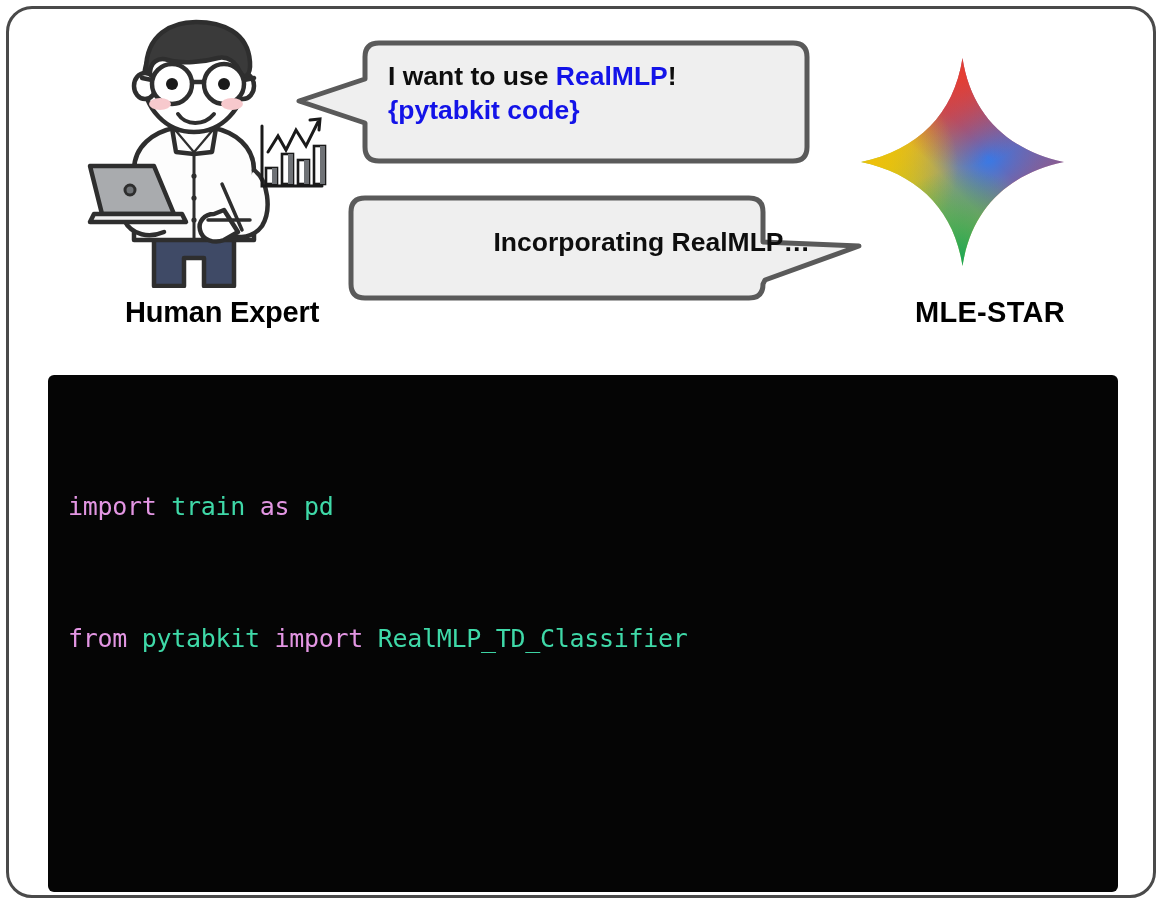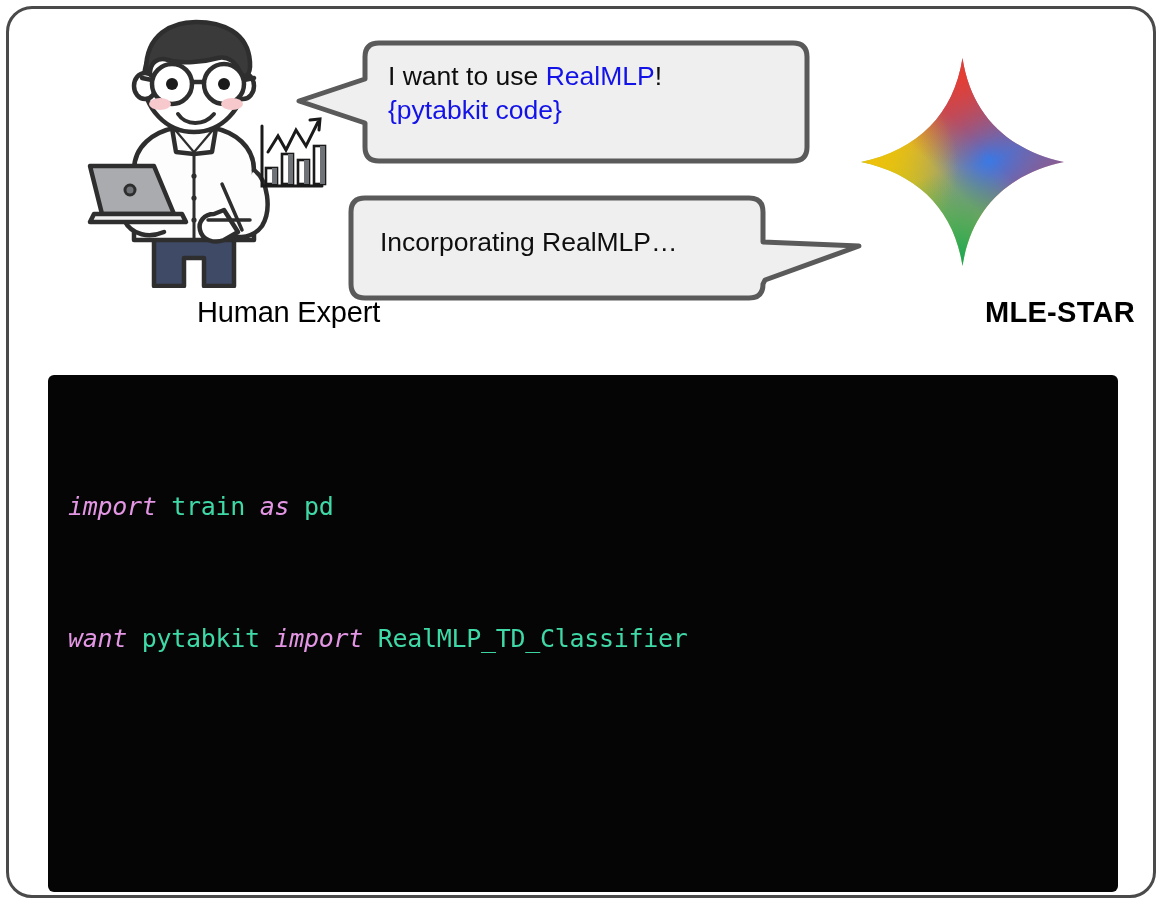--- a/index.html
+++ b/index.html
@@ -47,65 +47,65 @@
     position: absolute;
     left: 72px;
     top: 18px;
     width: 280px;
     height: 270px;
   }
   .human-figure svg { display: block; }
 
   .human-label {
     position: absolute;
-    left: 80px;
+    left: 72px;
     top: 296px;
     width: 300px;
-    text-align: right;
+    text-align: center;
     font-size: 29px;
-    font-weight: normal;
+    font-weight: bold;
     color: #000000;
     letter-spacing: -0.2px;
   }
 
   
   .sparkle {
     position: absolute;
     left: 855px;
     top: 52px;
     width: 215px;
     height: 220px;
   }
   .sparkle svg { display: block; }
 
   .star-label {
     position: absolute;
     left: 845px;
     top: 296px;
     width: 290px;
-    text-align: right;
+    text-align: center;
     font-size: 29px;
     font-weight: bold;
     color: #000000;
     letter-spacing: 0.3px;
   }
 
   
   .bubble {
     position: absolute;
   }
   .bubble svg {
     position: absolute;
     left: 0;
     top: 0;
   }
   .bubble-text {
     position: absolute;
     z-index: 2;
-    font-weight: normal;
+    font-weight: bold;
     color: #0e0e0e;
     line-height: 1.28;
   }
 
   #bubble-user {
     left: 293px;
     top: 37px;
     width: 518px;
     height: 130px;
   }
@@ -115,20 +115,21 @@
     width: 410px;
     font-size: 26.5px;
   }
   .hl-blue { color: #1313e8; }
 
   #bubble-agent {
     left: 345px;
     top: 192px;
     width: 522px;
     height: 112px;
+    text-align: right;
   }
   #bubble-agent .bubble-text {
     left: 35px;
     top: 34px;
     width: 430px;
     font-size: 26.5px;
   }
 
   
   .code-block {
@@ -150,21 +151,21 @@
     font-family: "DejaVu Sans Mono", "Liberation Mono", monospace;
     font-size: 25px;
     line-height: 44px;
     white-space: pre;
     letter-spacing: -0.3px;
   }
   .code-line { height: 44px; }
   .code-line.blank { height: 44px; }
 
   
-  .t-kw    { color: #e396e3; font-style: italic; }  
+  .t-kw    { color: #e396e3; }  
   .t-mod   { color: #3fd9a8; }  
   .t-var   { color: #9fd1f0; }  
   .t-fn    { color: #e6e3ab; }  
   .t-str   { color: #e99b7f; }  
   .t-punct { color: #c8c8c8; }  
 </style>
 </head>
 <body>
 
 <div id="figure">
@@ -322,21 +323,21 @@
                  Q418 106 404 106 L20 106 Q6 106 6 92 L6 20 Q6 6 20 6 Z" fill="#efefef" stroke="#5a5a5a" stroke-width="5" stroke-linejoin="round"></path>
       </svg>
       <div class="bubble-text">Incorporating RealMLP…</div>
     </div>
 
   </div>
 
   <div class="code-block">
     <div class="code-inner">
       <div class="code-line"><span class="t-kw">import</span><span class="t-punct"> </span><span class="t-mod">train</span><span class="t-punct"> </span><span class="t-kw">as</span><span class="t-punct"> </span><span class="t-mod">pd</span></div>
-      <div class="code-line"><span class="t-kw">want</span><span class="t-punct"> </span><span class="t-mod">pytabkit</span><span class="t-punct"> </span><span class="t-kw">import</span><span class="t-punct"> </span><span class="t-mod">RealMLP_TD_Classifier</span></div>
+      <div class="code-line"><span class="t-kw">from</span><span class="t-punct"> </span><span class="t-mod">pytabkit</span><span class="t-punct"> </span><span class="t-kw">import</span><span class="t-punct"> </span><span class="t-mod">RealMLP_TD_Classifier</span></div>
       <div class="code-line blank"></div>
       <div class="code-line"><span class="t-var">train_df</span><span class="t-punct"> = </span><span class="t-mod">pd</span><span class="t-punct">.</span><span class="t-fn">read_csv</span><span class="t-var">(</span><span class="t-str">"./input/train.csv"</span><span class="t-var">)</span></div>
       
       
       
       
       
       
       
     </div>

